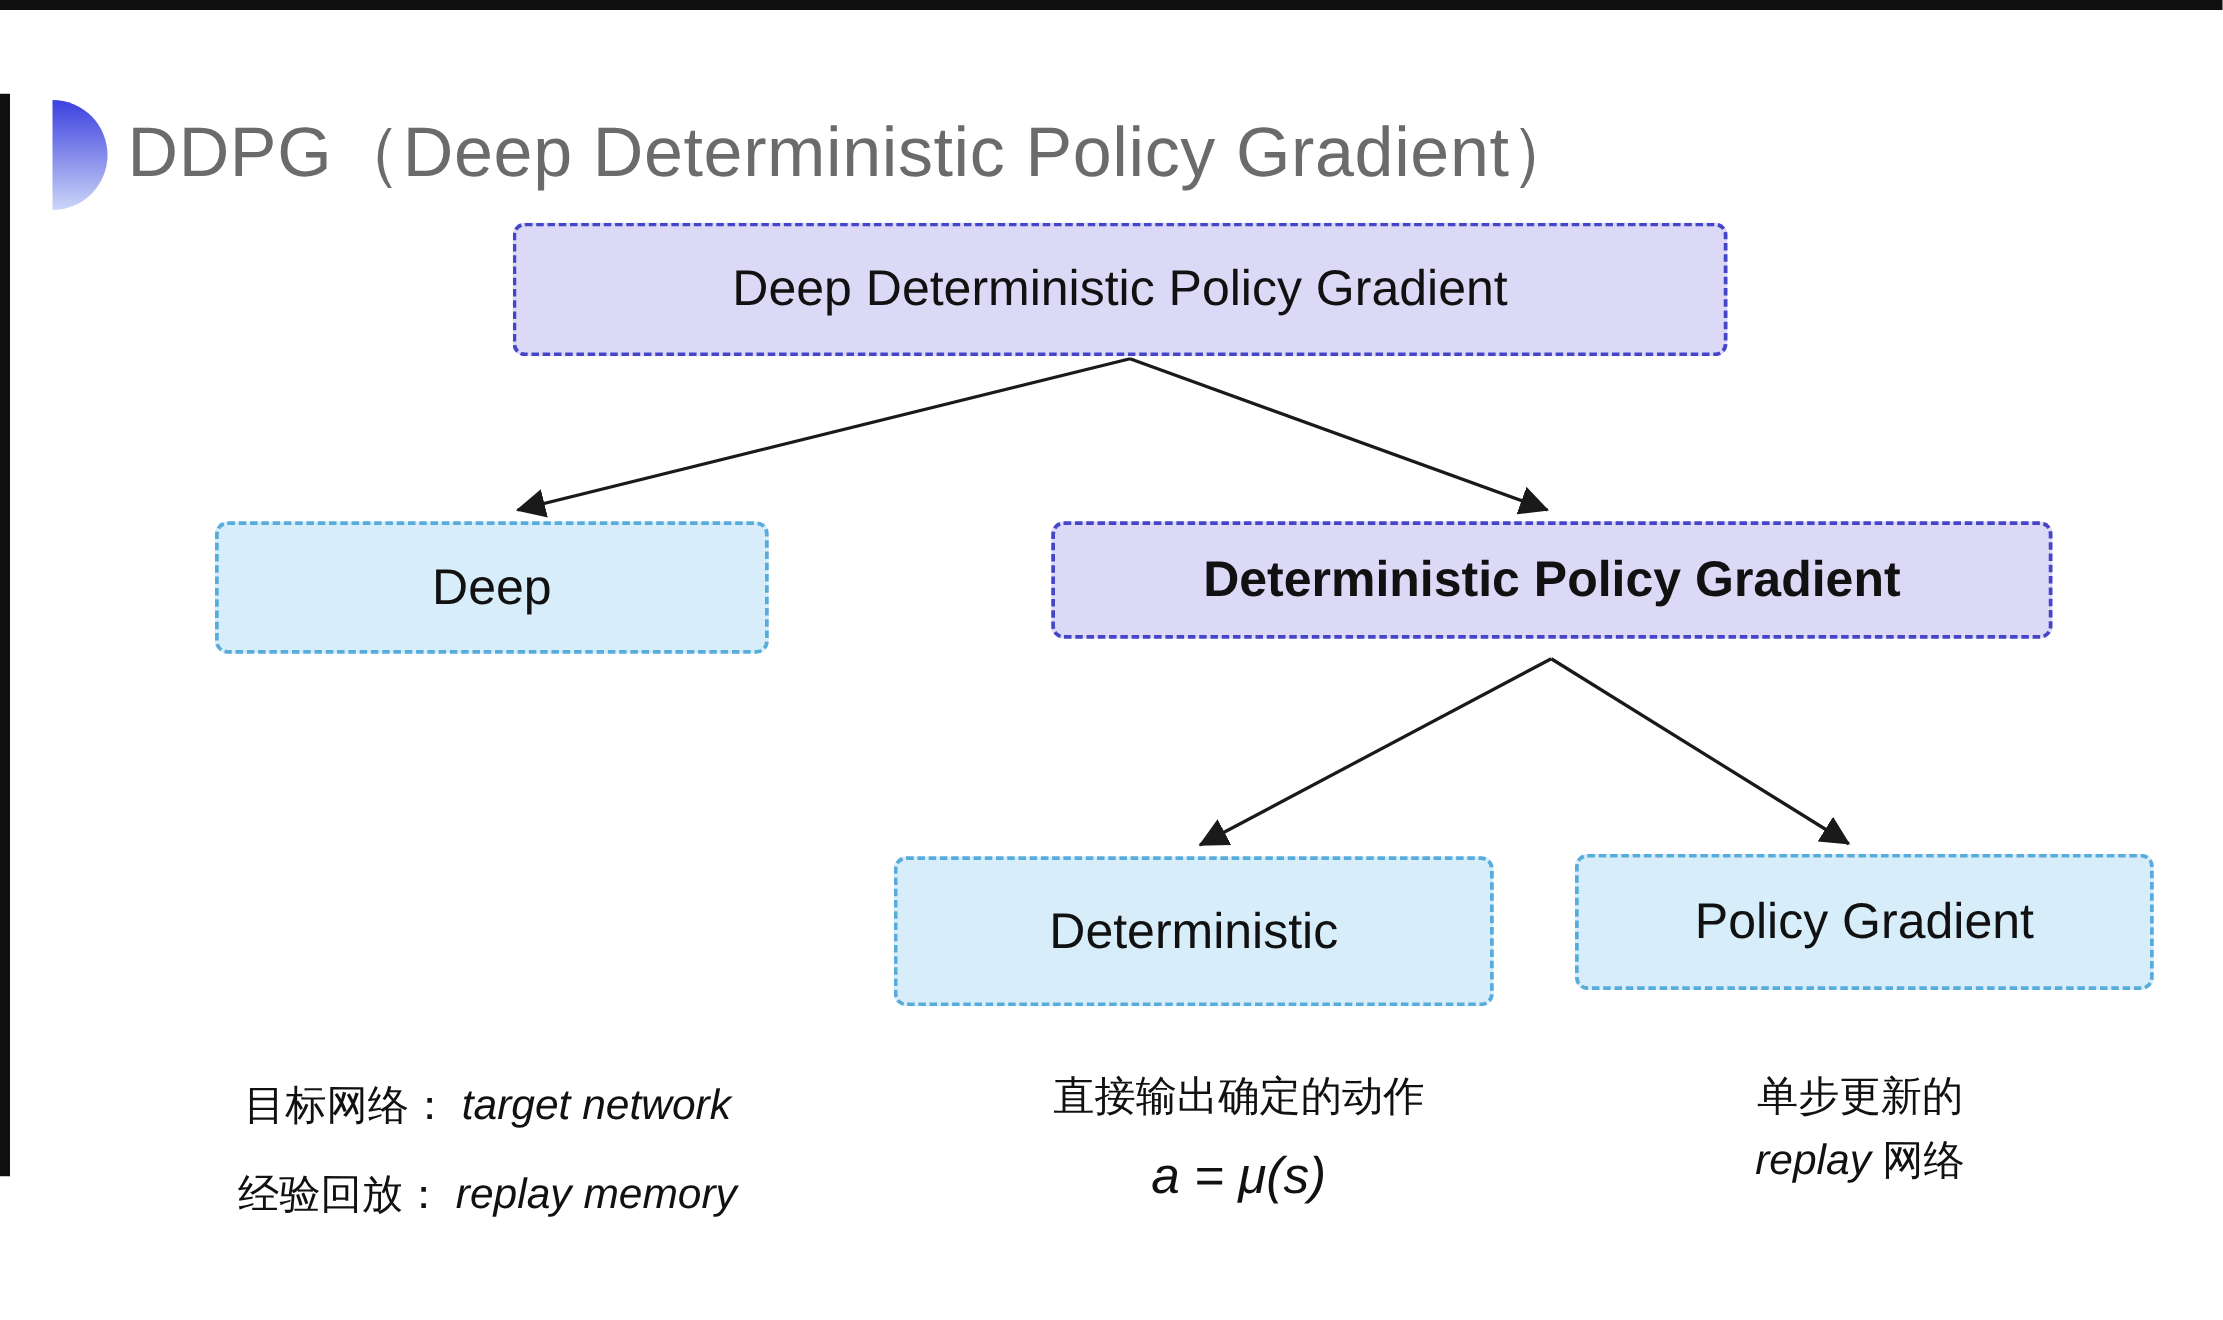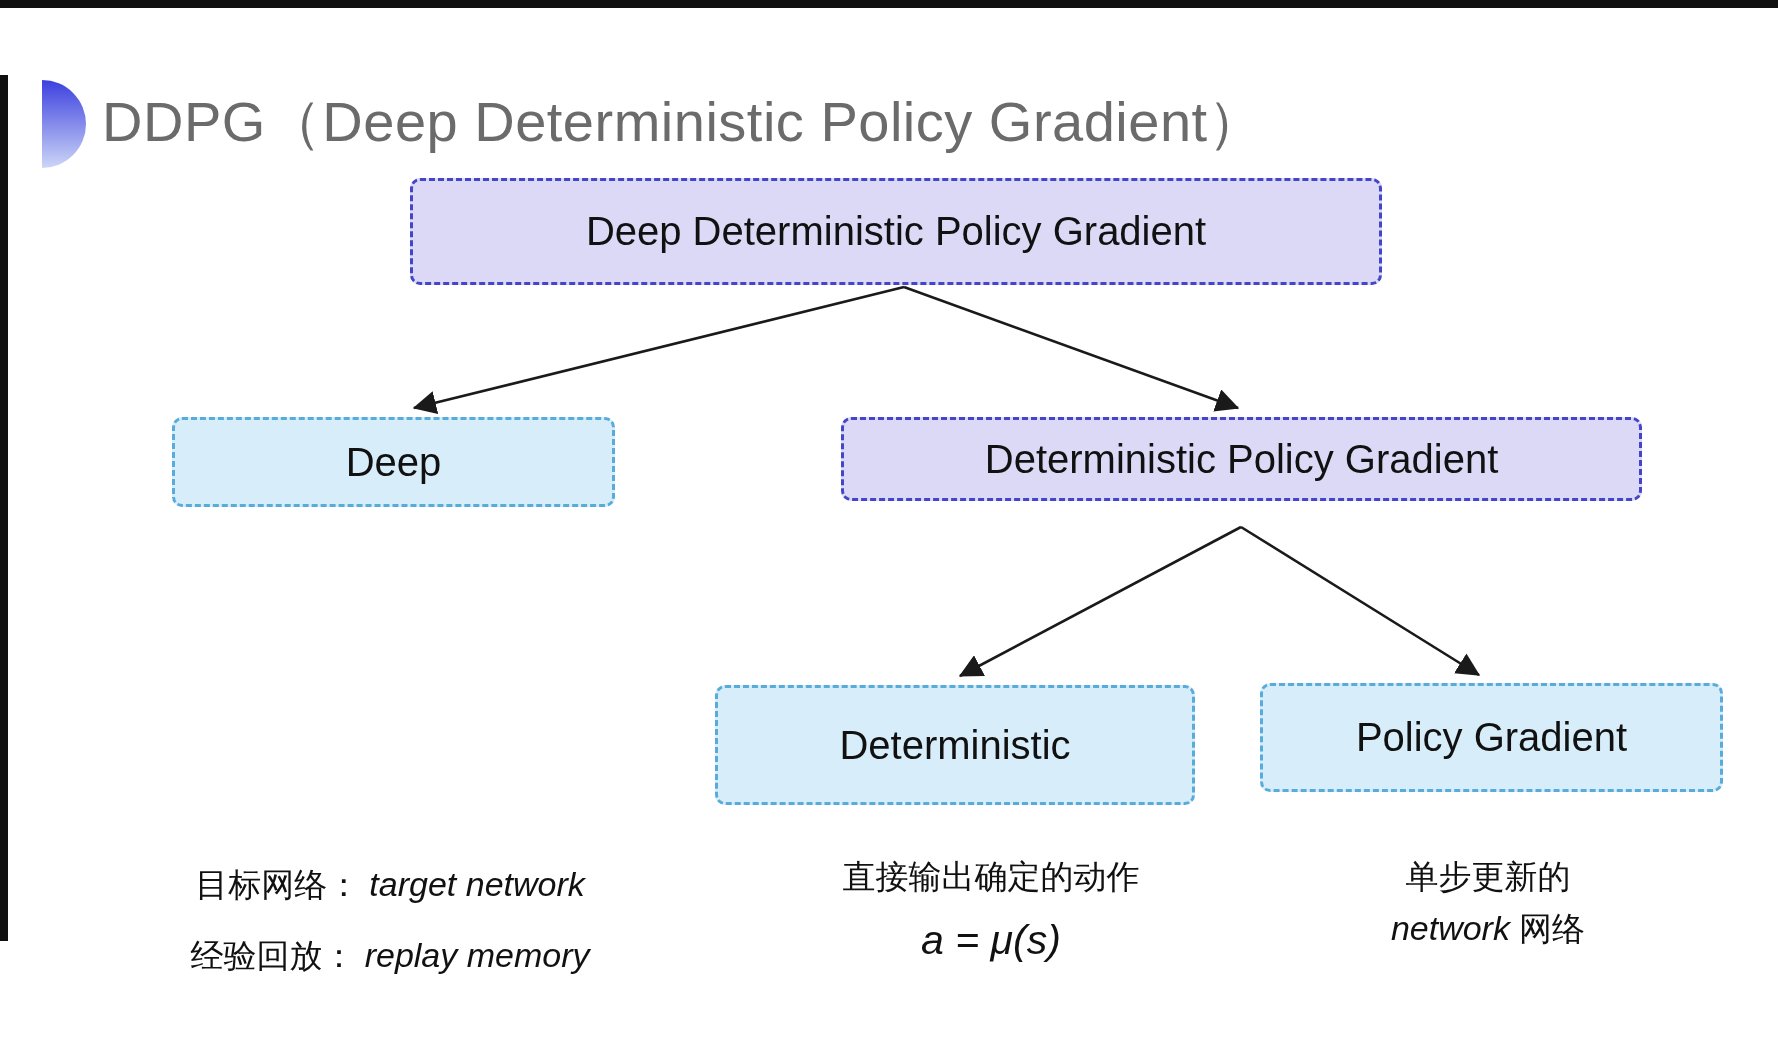--- a/index.html
+++ b/index.html
@@ -28,22 +28,22 @@
   
   .node {
     position:absolute; box-sizing:border-box; border-radius:10px;
     display:flex; align-items:center; justify-content:center;
     font-size:40px; color:var(--text-color); white-space:nowrap;
   }
   .node.purple { background:var(--purple-fill); border:3px dashed var(--purple-border); }
   .node.cyan   { background:var(--cyan-fill);   border:3px dashed var(--cyan-border); }
 
   #node-root { left:410px; top:178px; width:972px; height:107px;text-align:right; }
-  #node-deep { left:172px; top:417px; width:443px; height:90px; }
-  #node-dpg  { left:841px; top:417px; width:801px; height:84px; }
+  #node-deep { left:172px; top:417px; width:443px; height:106px; }
+  #node-dpg  { left:841px; top:417px; width:801px; height:94px;font-weight:bold; }
   #node-det  { left:715px; top:685px; width:480px; height:120px; }
   #node-pg   { left:1260px; top:683px; width:463px; height:109px; }
 
   .arrows { position:absolute; left:0; top:0; width:1778px; height:1056px; pointer-events:none; }
 
   
   .note { position:absolute; text-align:center; font-size:33px; line-height:1.55; }
   .note .math {
     font-family:Liberation Sans, sans-serif;
     font-style:italic; font-size:34px;
@@ -105,15 +105,15 @@
 </div>
 
 <div id="note-det" class="note">
   <div>直接输出确定的动作</div>
   <div class="math formula">a = μ(s)</div>
 </div>
 
 <div id="note-pg" class="note">
   <div>单步更新的</div>
   <div>
-    <span class="math">network</span><span> 网络</span>
+    <span class="math">replay</span><span> 网络</span>
   </div>
 </div>
 
 </body></html>

